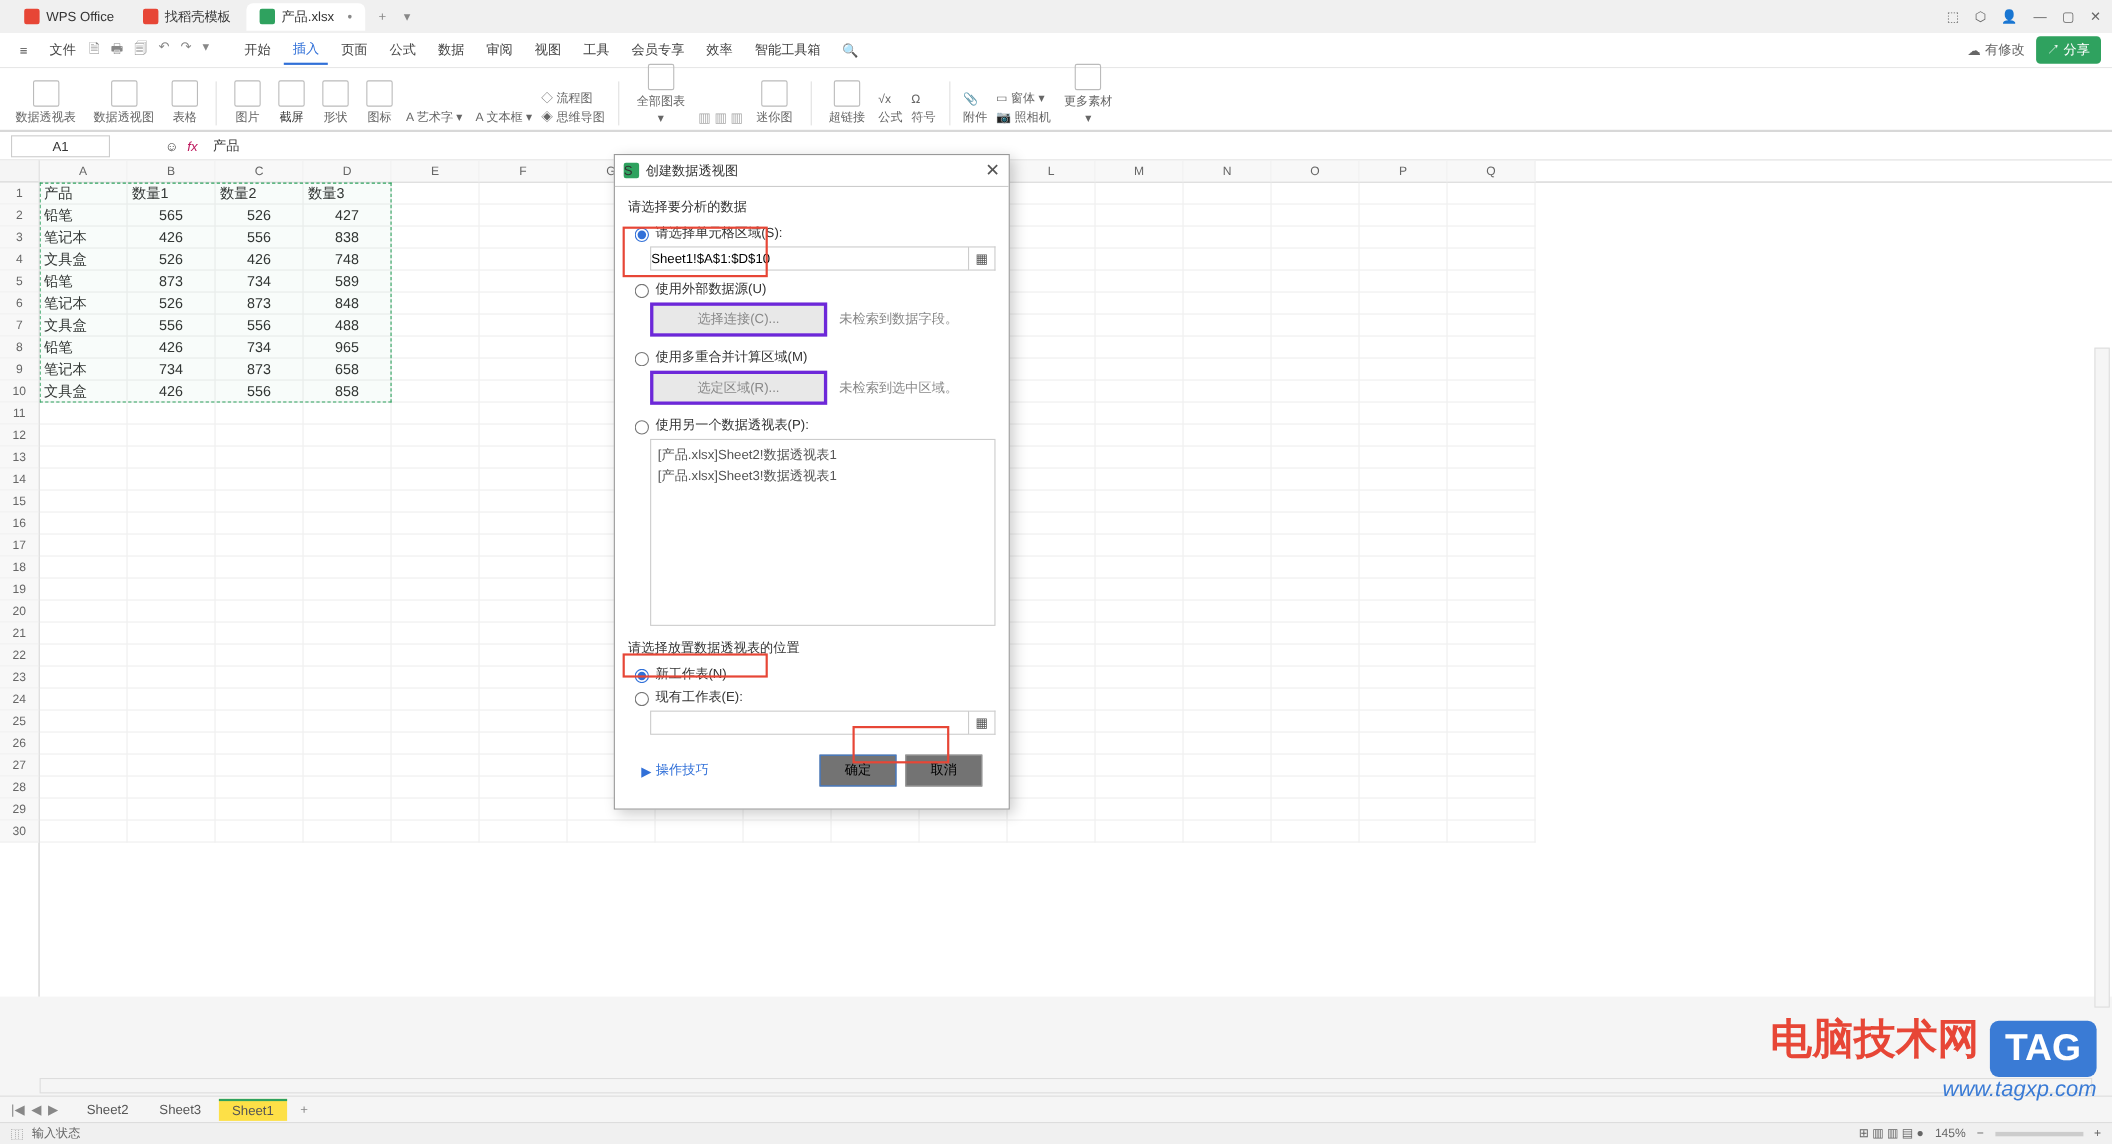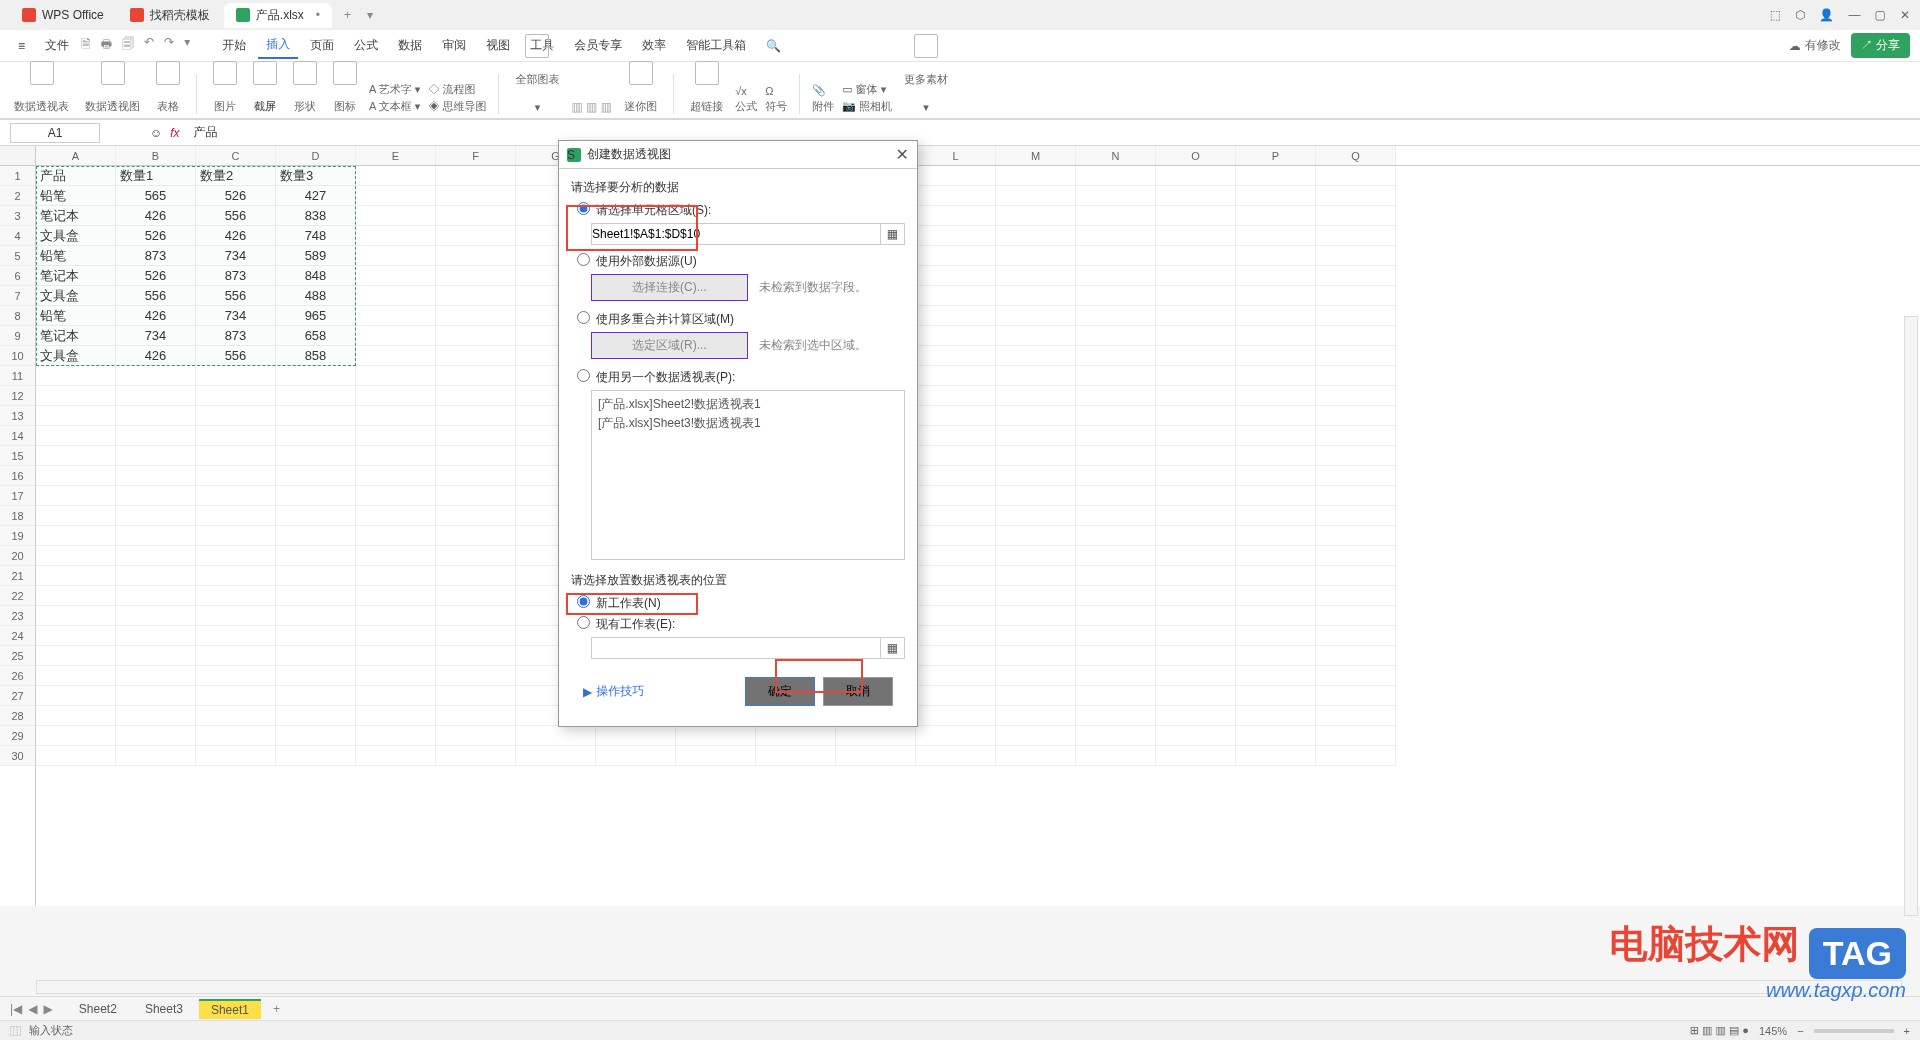--- a/index.html
+++ b/index.html
@@ -18,21 +18,21 @@
 .menu-bar { display: flex; align-items: center; height: 32px; background: #fff; padding: 0 10px; gap: 4px; border-bottom: 1px solid #e5e5e5; }
 .menu-btn { padding: 4px 8px; color: #444; cursor: pointer; }
 .menu-btn.active { color: #3170d8; border-bottom: 2px solid #3170d8; font-weight: 500; }
 .menu-right { margin-left: auto; display: flex; align-items: center; gap: 10px; }
 .share-btn { background: #2fa25f; color: #fff; padding: 4px 10px; border-radius: 4px; cursor: pointer; }
 .cloud-txt { color: #666; display: flex; align-items: center; gap: 4px; }
 .qa-icons { display: flex; gap: 10px; color: #888; margin-right: 20px; }
 
 
 .ribbon { display: flex; align-items: flex-end; height: 58px; background: #fff; padding: 2px 10px 4px; border-bottom: 2px solid #d8d8d8; gap: 8px; }
-.ribbon-item { display: flex; flex-direction: column; align-items: center; gap: 14px; padding: 0 4px; cursor: pointer; color: #666; font-size: 11px; }
+.ribbon-item { display: flex; flex-direction: column; align-items: center; gap: 2px; padding: 0 4px; cursor: pointer; color: #666; font-size: 11px; }
 .ribbon-item .ri-icon { width: 20px; height: 20px; border: 1px solid #bbb; border-radius: 2px; }
 .ribbon-item.tall .ri-icon { width: 24px; height: 24px; }
 .ribbon-sep { width: 1px; height: 40px; background: #e0e0e0; margin: 0 4px; }
 .ribbon-item.highlight { color: #333; font-weight: 500; }
 
 
 .formula-bar { display: flex; align-items: center; height: 26px; background: #fff; border-bottom: 1px solid #d8d8d8; padding: 0 10px; }
 .name-box { width: 90px; border: 1px solid #ccc; padding: 2px 6px; text-align: center; margin-right: 50px; }
 .fx-label { color: #be185d; font-style: italic; margin: 0 8px; }
 .formula-input { flex: 1; padding: 2px 6px; }
@@ -63,26 +63,26 @@
 .status-bar { position: absolute; bottom: 0; left: 0; right: 0; height: 20px; background: #f0f0f0; display: flex; align-items: center; padding: 0 10px; font-size: 11px; color: #666; border-top: 1px solid #ddd; }
 .status-right { margin-left: auto; display: flex; align-items: center; gap: 10px; }
 
 
 .dialog { position: absolute; top: 140px; left: 558px; width: 360px; background: #fff; border: 1px solid #999; box-shadow: 4px 4px 12px rgba(0,0,0,0.2); }
 .dlg-title { display: flex; align-items: center; gap: 6px; padding: 4px 8px; border-bottom: 1px solid #ccc; }
 .dlg-title .icon-sq { width: 14px; height: 14px; background: #2fa25f; border-radius: 2px; }
 .dlg-close { margin-left: auto; cursor: pointer; font-size: 16px; color: #555; }
 .dlg-body { padding: 10px 12px; }
 .section-label { font-size: 12px; margin-bottom: 6px; color: #333; }
-.radio-row { display: flex; align-items: flex-start; gap: 6px; margin: 4px 0; padding-left: 6px; }
+.radio-row { display: flex; align-items: flex-end; gap: 6px; margin: 4px 0; padding-left: 6px; }
 .radio-row input { accent-color: #3170d8; }
 .range-input { display: flex; align-items: center; margin: 4px 0 8px 20px; }
 .range-input input { flex: 1; padding: 3px 0; border: 1px solid #ccc; font-size: 12px; }
 .range-btn { width: 24px; height: 22px; border: 1px solid #ccc; border-left: none; display: flex; align-items: center; justify-content: center; color: #555; cursor: pointer; }
-.gray-btn { display: inline-block; padding: 4px 40px; background: #e8e8e8; color: #888; border: 1px solid #6d28d9; margin-left: 20px; cursor: not-allowed; font-size: 12px; }
+.gray-btn { display: inline-block; padding: 4px 40px; background: #e8e8e8; color: #888; border: 3px solid #6d28d9; margin-left: 20px; cursor: not-allowed; font-size: 12px; }
 .gray-txt { display: inline-block; margin-left: 8px; color: #888; font-size: 12px; }
 .list-box { margin: 4px 0 0 20px; border: 1px solid #ccc; height: 170px; padding: 4px; font-size: 12px; color: #555; overflow: auto; }
 .list-box div { padding: 1px 2px; }
 .red1 { position: absolute; top: 36px; left: 7px; width: 132px; height: 46px; border: 2.5px solid #e74636; pointer-events:none; }
 .red2 { position: absolute; top: 424px; left: 7px; width: 132px; height: 22px; border: 2.5px solid #e74636; pointer-events:none; }
 .red3 { position: absolute; top: 490px; left: 216px; width: 88px; height: 34px; border: 2.5px solid #e74636; pointer-events:none; }
 .dlg-footer { display: flex; align-items: center; padding: 10px 12px; border-top: 0; }
 .tip-link { color: #3170d8; cursor: pointer; display: flex; align-items: center; gap: 4px; }
 .dlg-btns { margin-left: auto; display: flex; gap: 8px; }
 .dlg-btn { padding: 5px 22px; border: 1px solid #999; background: #737373; cursor: pointer; font-size: 12px; }
@@ -178,21 +178,21 @@
       <span>截屏</span>
     </div>
   <div class="ribbon-item tall">
       <div class="ri-icon"></div>
       <span>形状</span>
     </div>
   <div class="ribbon-item tall">
       <div class="ri-icon"></div>
       <span>图标</span>
     </div>
-  <div style="display:flex;flex-direction:column;gap:2px;font-size:11px;color:#666">
+  <div style="display:flex;flex-direction:row;gap:12px;font-size:11px;color:#666">
     <span>A <span>艺术字</span> ▾</span>
     <span>A <span>文本框</span> ▾</span>
   </div>
   <div style="display:flex;flex-direction:column;gap:2px;font-size:11px;color:#666">
     <span>◇ <span>流程图</span></span>
     <span>◈ <span>思维导图</span></span>
   </div>
   <div class="ribbon-sep"></div>
   <div class="ribbon-item tall"><div class="ri-icon"></div><span>全部图表</span> ▾</div>
   <span style="color:#aaa">▥ ▥ ▥</span>

